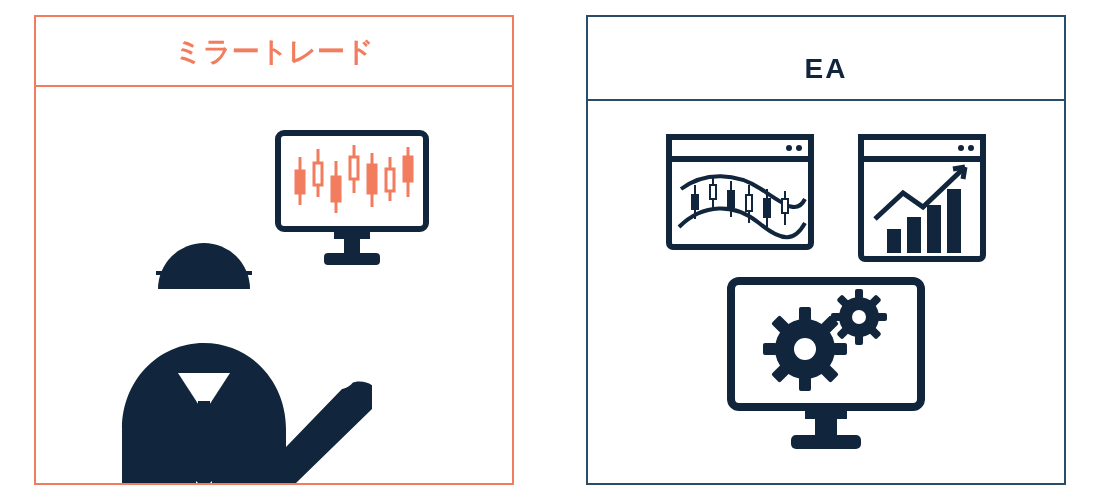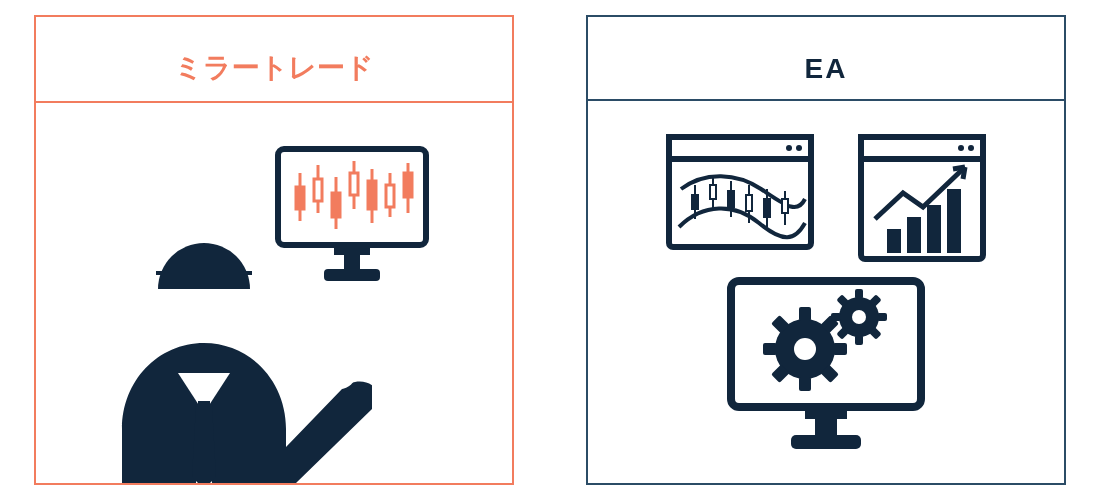--- a/index.html
+++ b/index.html
@@ -22,21 +22,21 @@
   }
   .panel.mirror { border-color: #F27C5E; }
   .panel.ea     { border-color: #2B4C66; }
   .panel-header {
     border-bottom: 2px solid;
     text-align: center;
     padding: 16px 0 14px;
     font-size: 28px;
     font-weight: 700;
   }
-  .panel.mirror .panel-header { border-color:#F27C5E; color:#F27C5E;margin-top:16px; }
+  .panel.mirror .panel-header { border-color:#F27C5E; color:#F27C5E; }
   .panel.ea     .panel-header { border-color:#2B4C66; color:#11263C; letter-spacing:2px;margin-top:20px; }
   .panel-body {
     flex: 1;
     position: relative;
   }
   
   .trader {
     position: absolute;
     left: 56px;
     bottom: 0;

